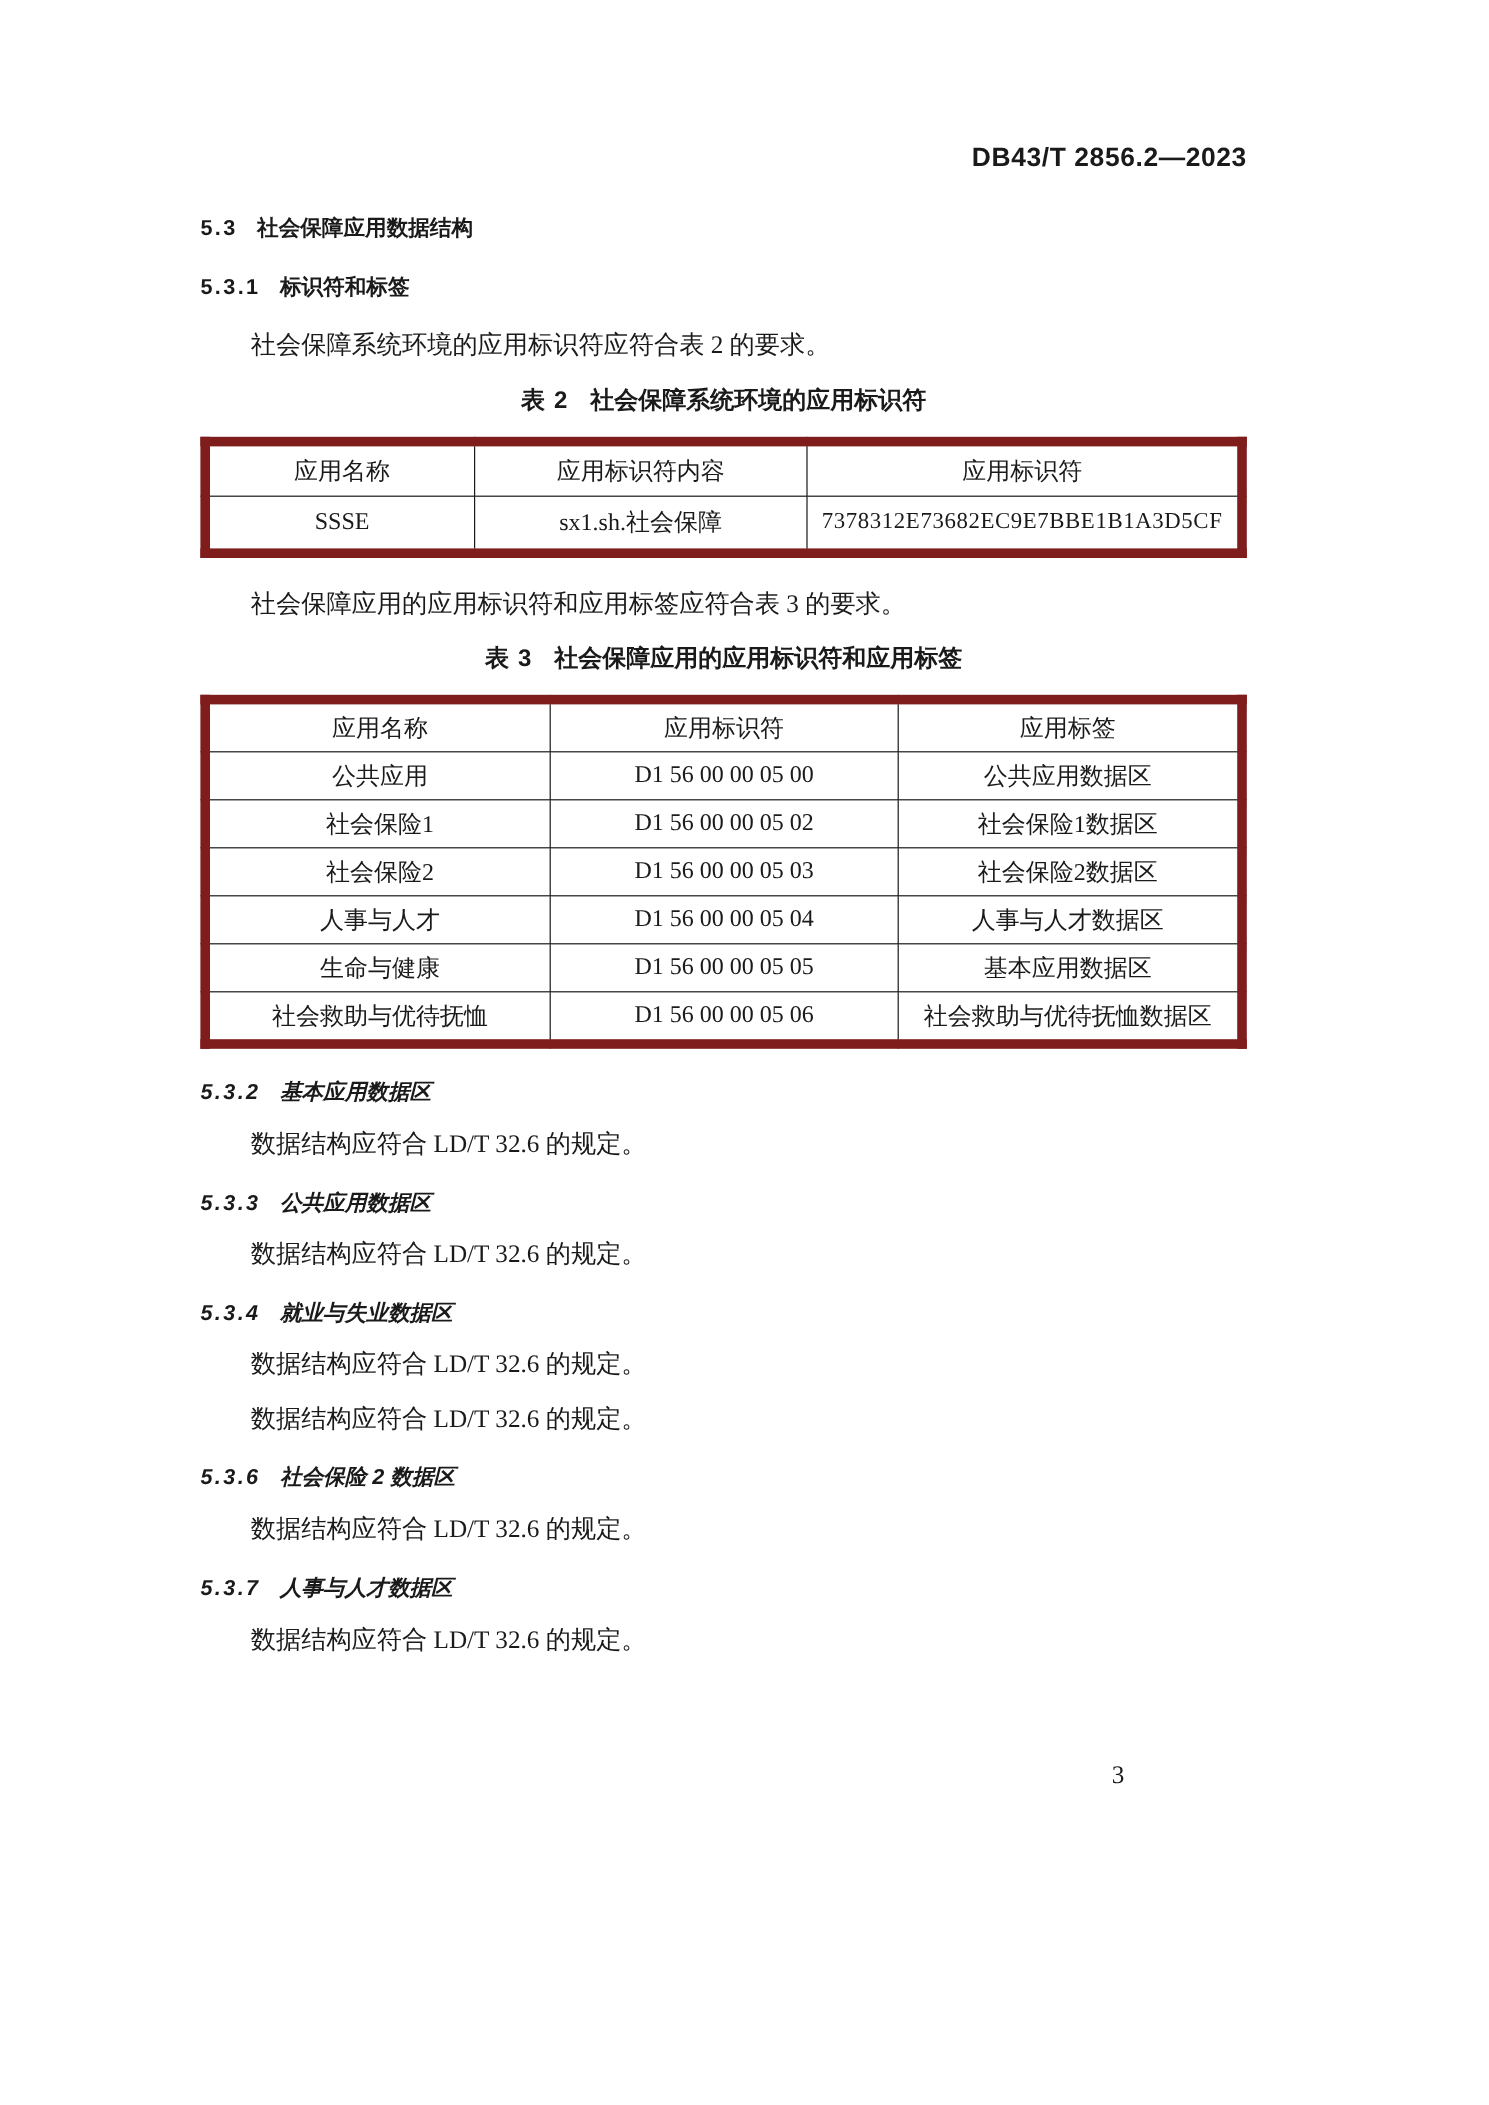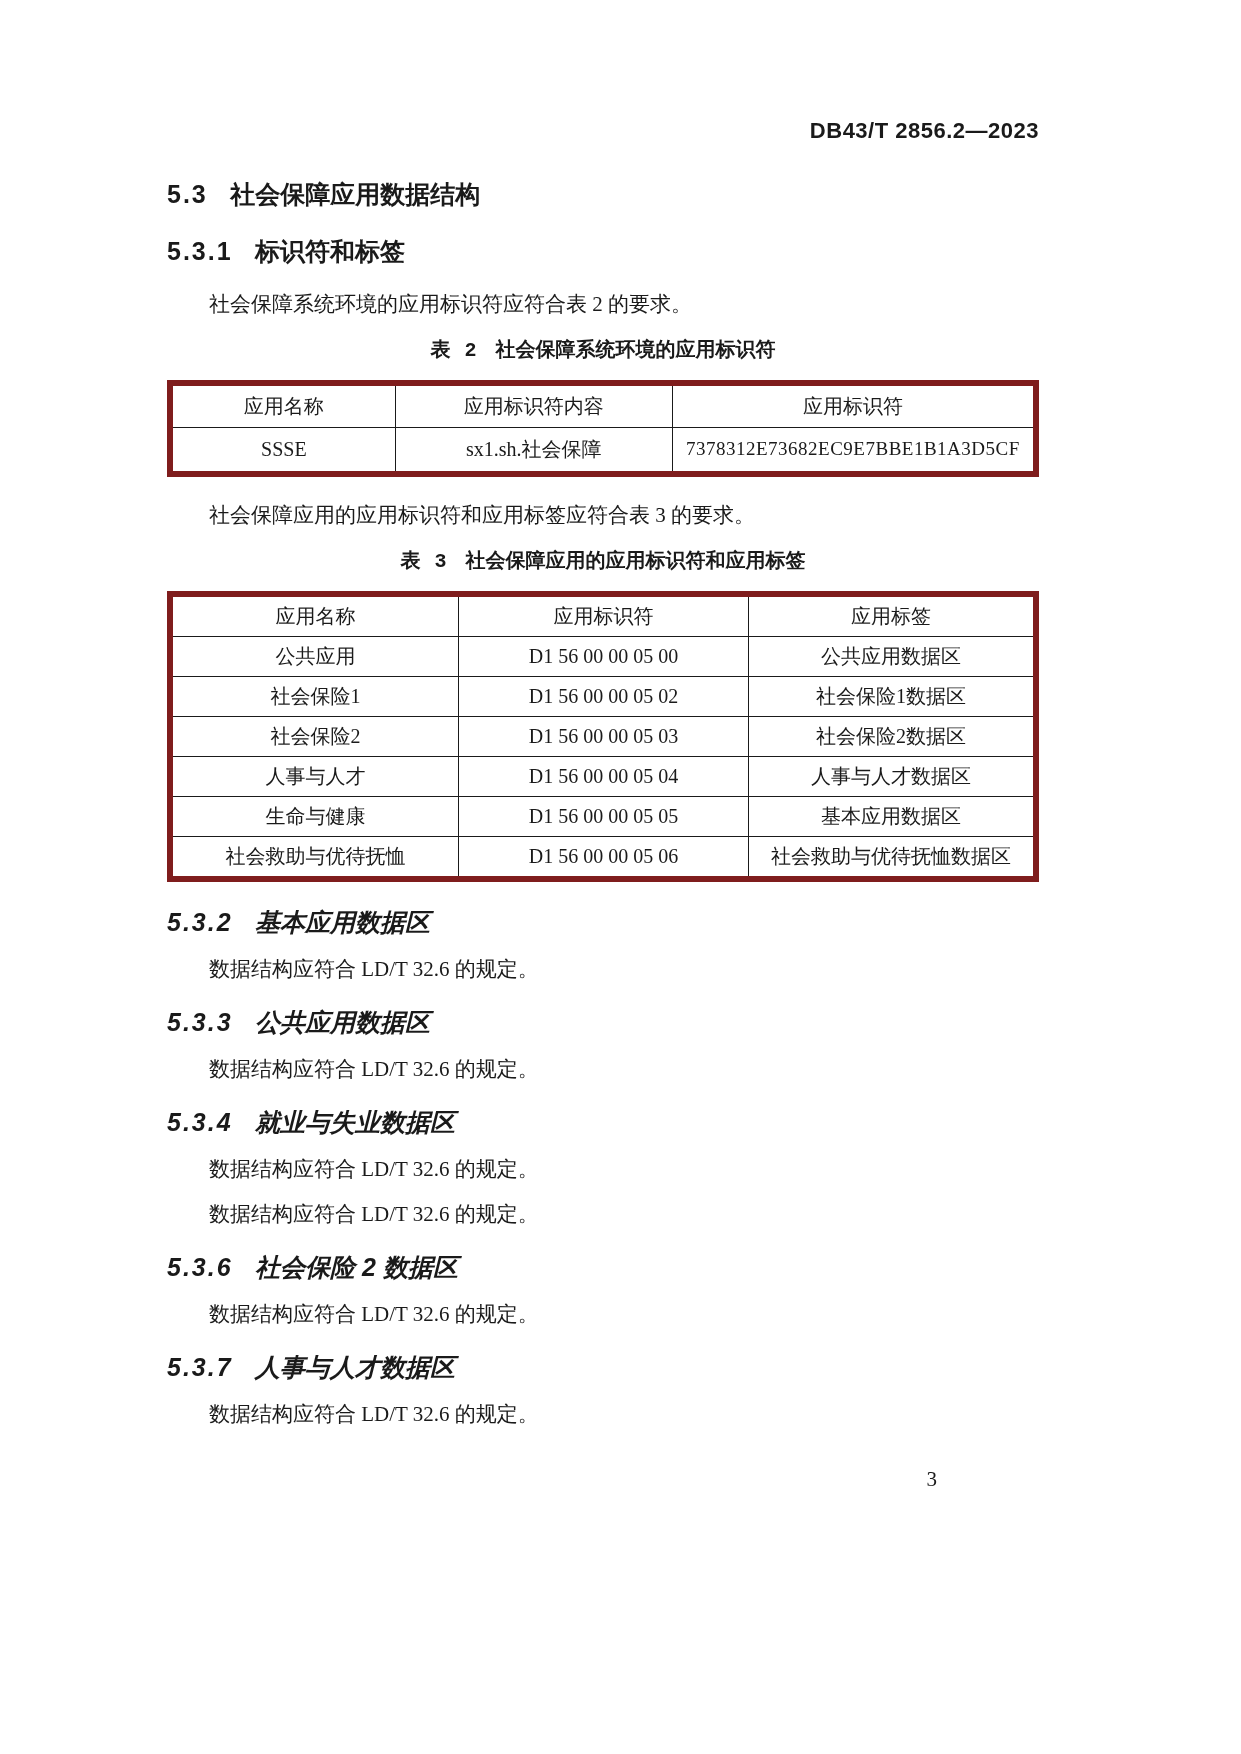--- a/index.html
+++ b/index.html
@@ -28,51 +28,51 @@
     text-align: right;
     font-family: "Liberation Sans", "DejaVu Sans", sans-serif;
     font-weight: bold;
     font-size: 22px;
     letter-spacing: 0.5px;
   }
 
   .heading {
     font-family: "Liberation Sans", "DejaVu Sans", sans-serif;
     font-weight: bold;
-    font-size: 25px;
+    font-size: 18px;
     line-height: 1.15;
     margin: 0;
   }
   .heading .num { margin-right: 0.9em; letter-spacing: 2px; }
 
   .h-53  { margin-top: 36px; }
   .h-531 { margin-top: 28px; }
 
   .para {
     margin: 25px 0 0 0;
     font-size: 21px;
     line-height: 1.25;
     text-indent: 2em;
   }
 
   .tbl-caption {
     margin-top: 19px;
     text-align: center;
-    font-family: Liberation Mono, monospace;
+    font-family: Liberation Sans, sans-serif;
     font-weight: bold;
     font-size: 20px;
   }
   .tbl-caption .cap-label { margin-right: 0.9em; letter-spacing: 1px; }
 
   table {
     width: 100%;
     margin-top: 17px;
     border-collapse: collapse;
     table-layout: fixed;
-    border: 6px solid #7f1d1d;
+    border: 8px solid #7f1d1d;
   }
   th, td {
     border: 1px solid #1a1a1a;
     font-weight: normal;
     font-size: 20px;
     text-align: center;
     vertical-align: middle;
     padding: 0 6px;
     overflow: hidden;
   }

